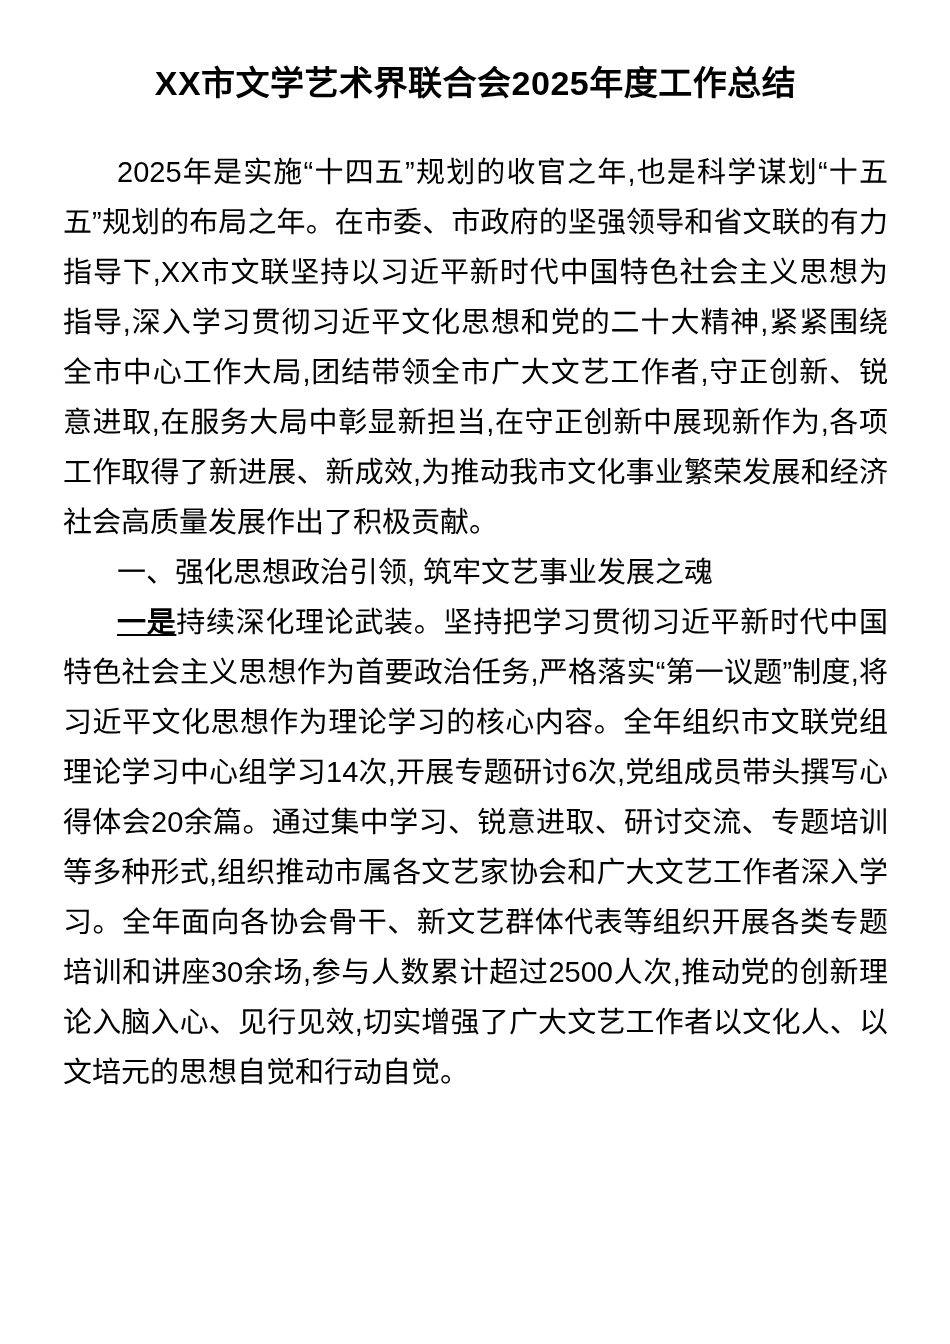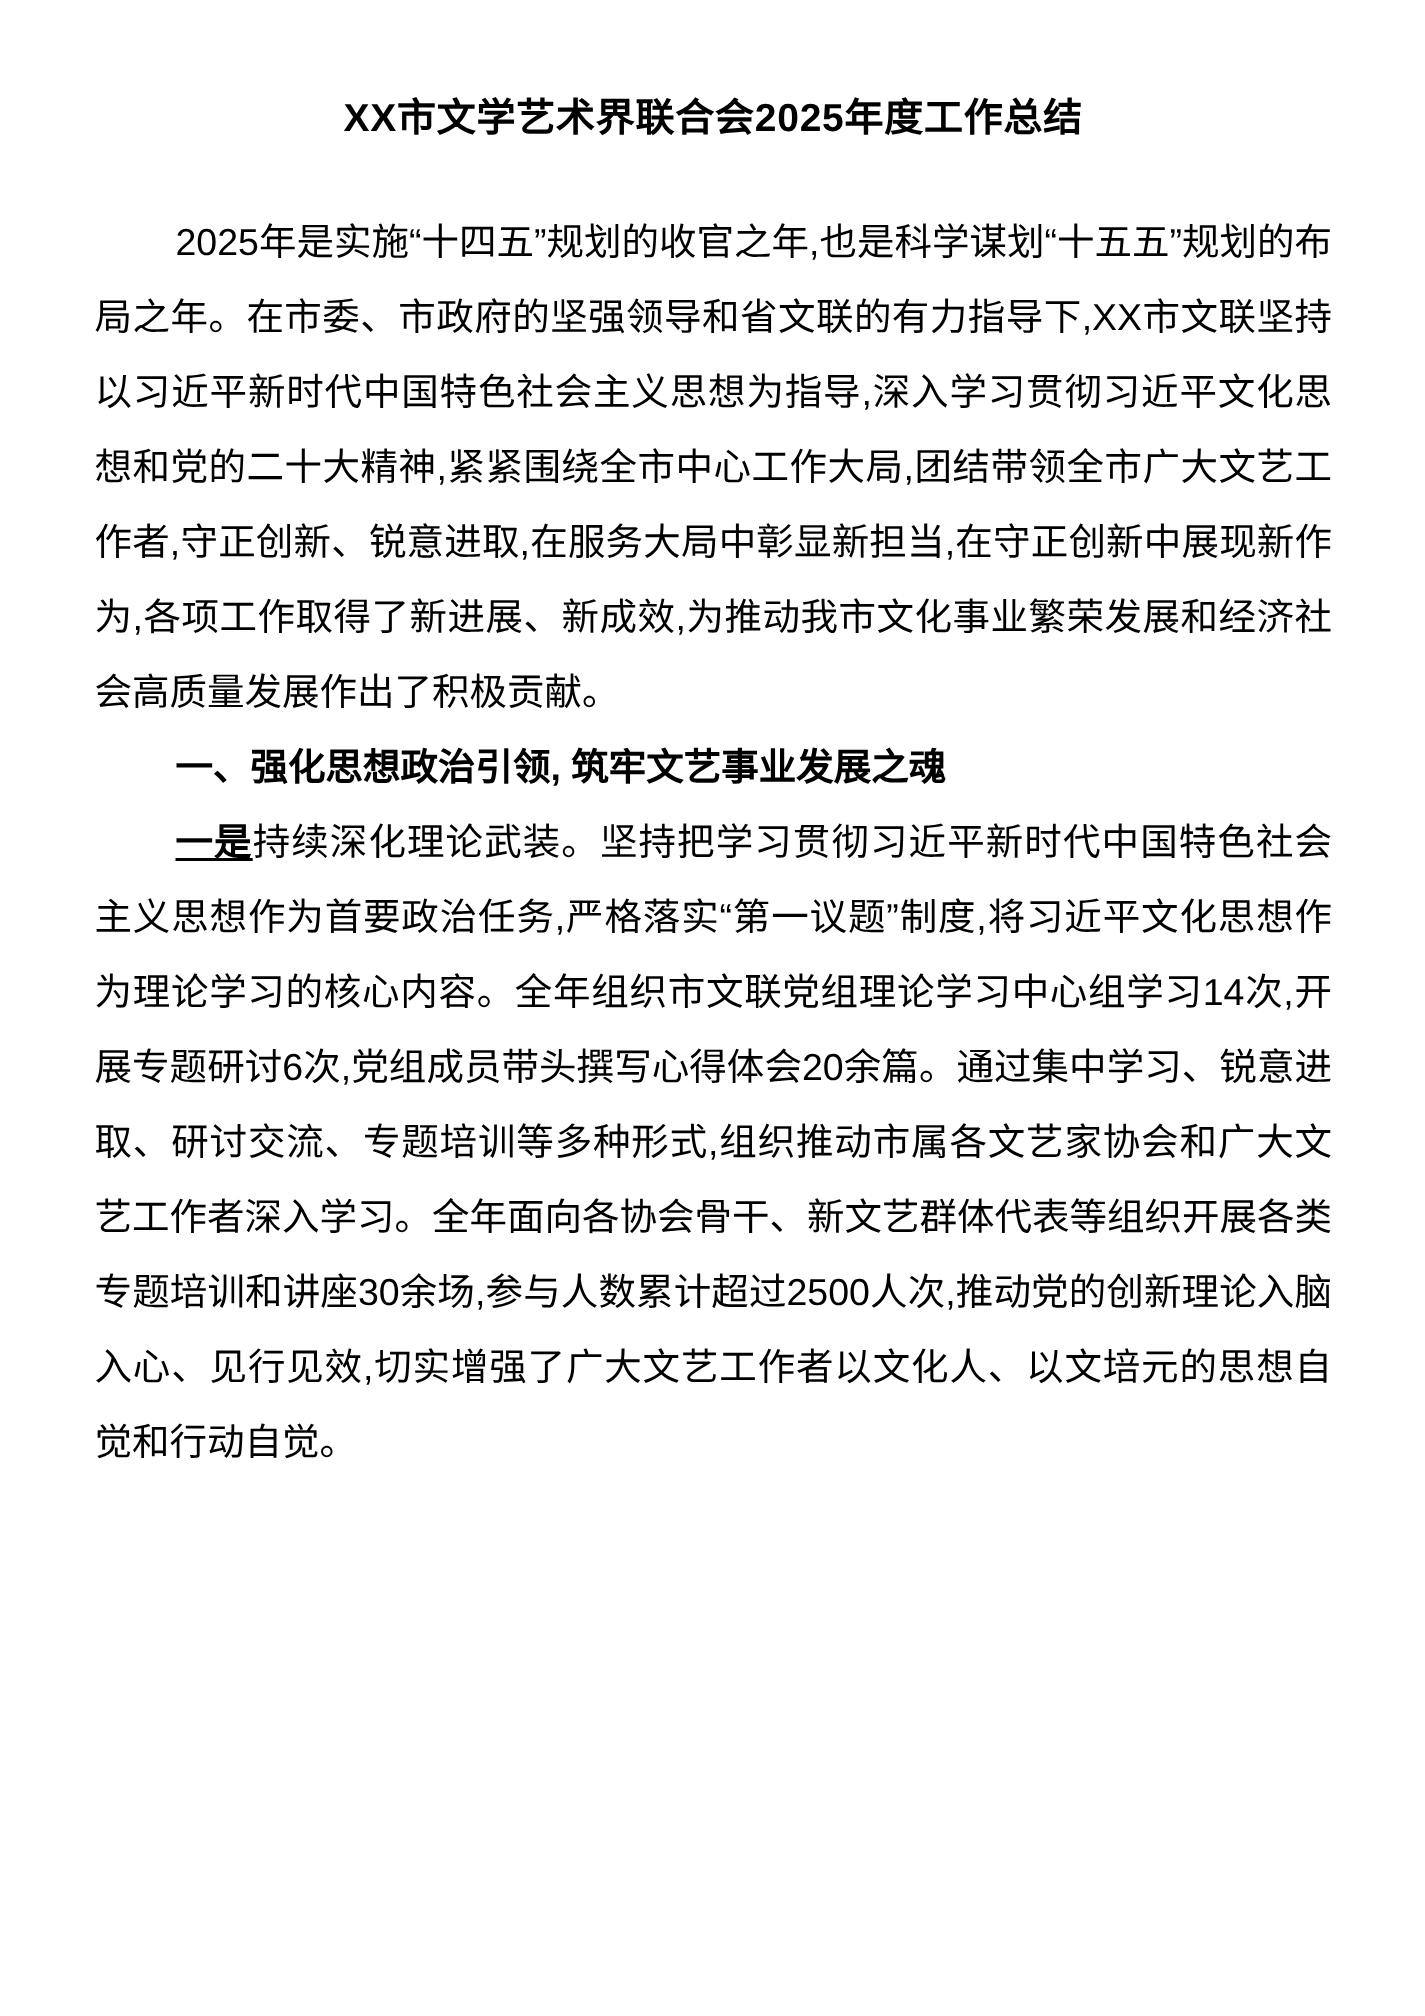--- a/index.html
+++ b/index.html
@@ -22,45 +22,45 @@
   .content {
     position: absolute;
     left: 63px;
     top: 0;
     width: 825px;
   }
   .doc-title {
     margin: 0;
     padding: 0;
     text-align: center;
-    font-size: 26px;
+    font-size: 34px;
     font-weight: 600;
     line-height: 1.25;
     letter-spacing: 0.5px;
     padding-top: 62px;
     white-space: nowrap;
   }
   .para {
     margin: 0;
-    font-size: 25px;
+    font-size: 29px;
     line-height: 50px;
     text-align: justify;
     text-justify: inter-ideograph;
     text-align-last: left;
     letter-spacing: 0px;
     word-break: break-all;
   }
   .para.indent {
     text-indent: 54px;
   }
   .para.first-body {
     margin-top: 42px;
   }
   .para.heading {
-    font-weight: 700;
+    font-weight: 400;
     text-align: center;
     text-indent: 54px;
   }
   .bold-lead {
     font-weight: 700;
     text-decoration: underline;
   }
 </style>
 </head>
 <body>

